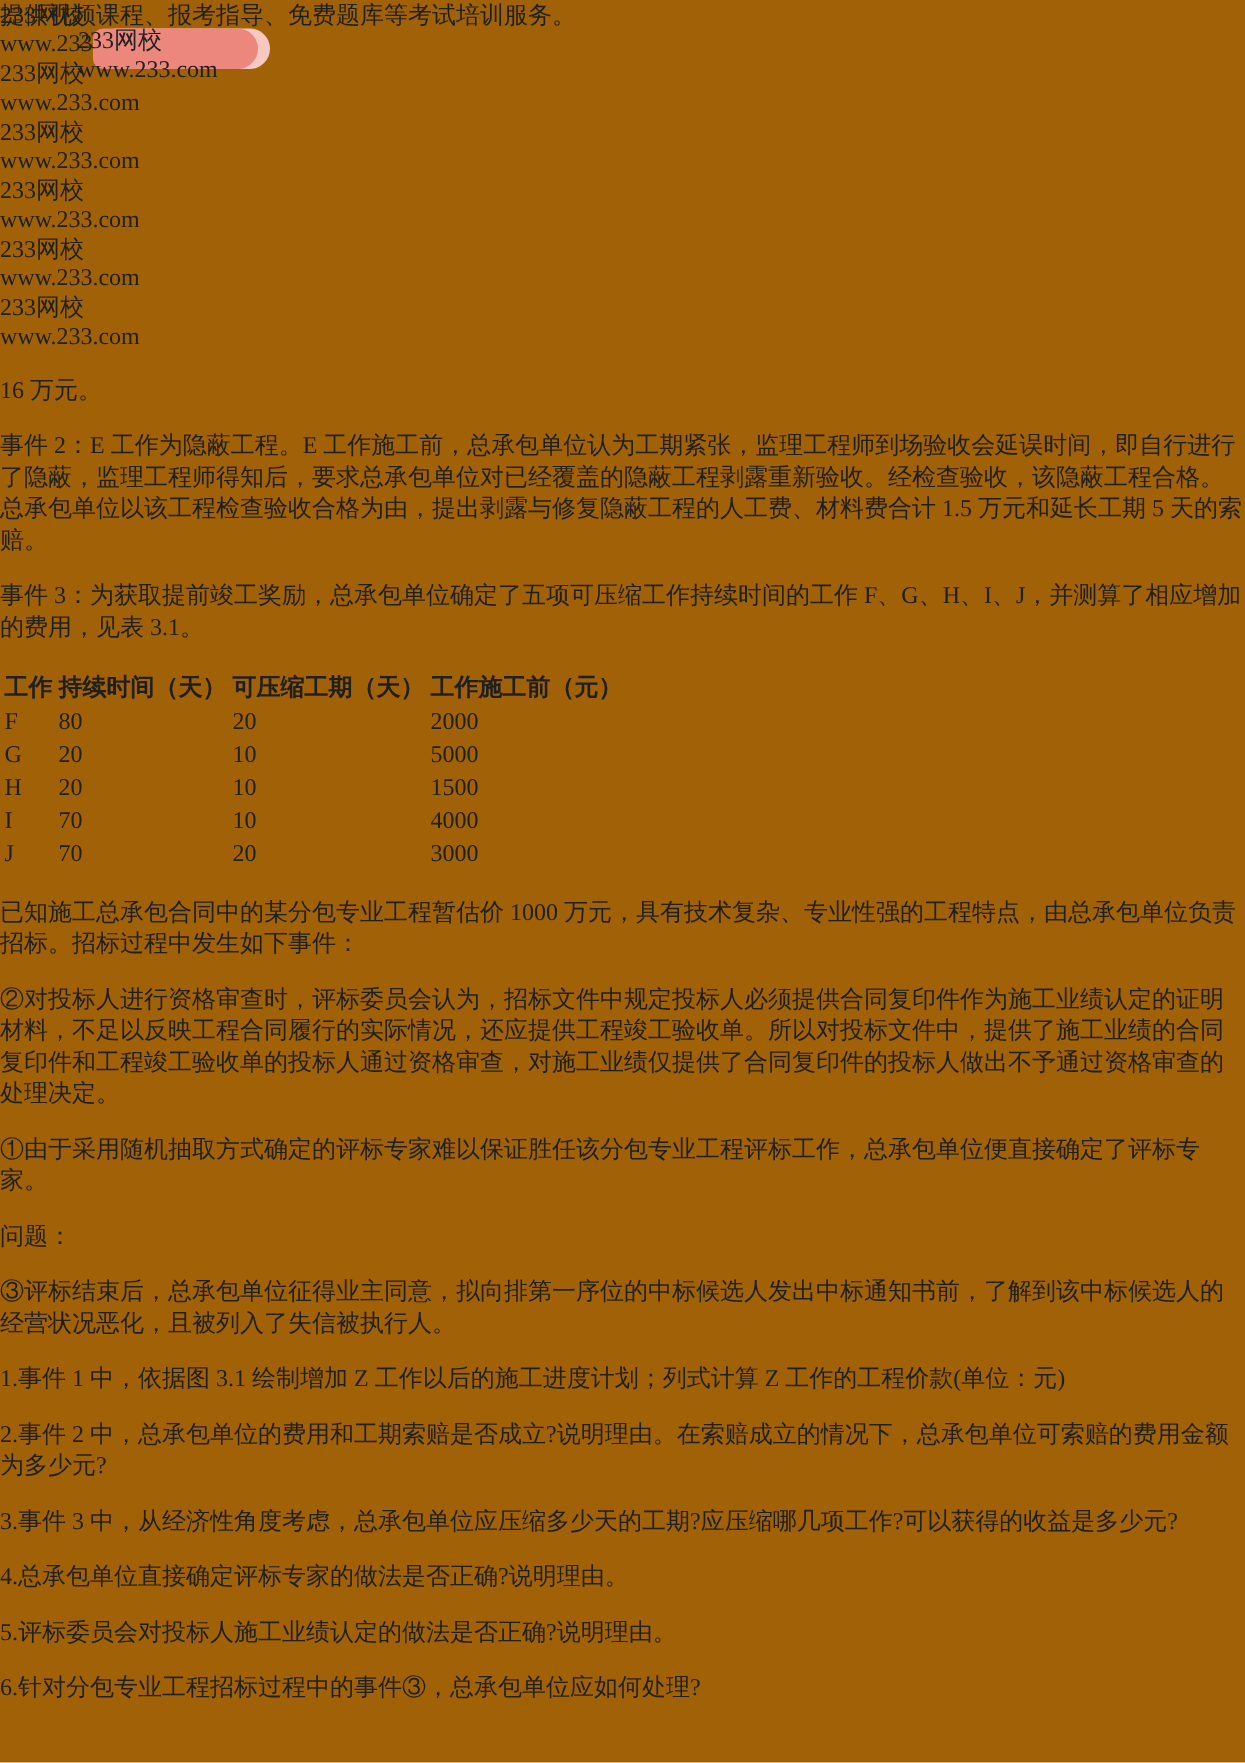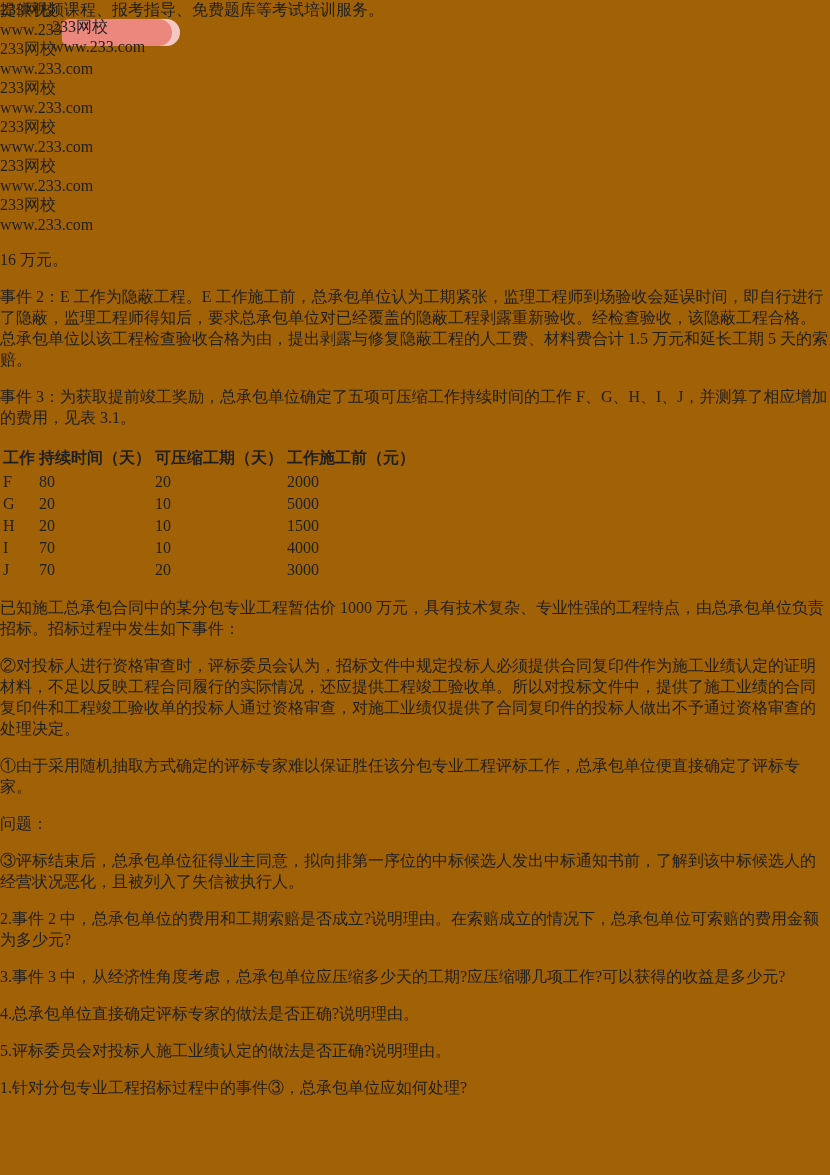--- a/index.html
+++ b/index.html
@@ -175,23 +175,24 @@
           <td>3000</td>
         </tr>
       </tbody>
     </table>
 
     <p>已知施工总承包合同中的某分包专业工程暂估价 1000 万元，具有技术复杂、专业性强的工程特点，由总承包单位负责招标。招标过程中发生如下事件：</p>
     <p>②对投标人进行资格审查时，评标委员会认为，招标文件中规定投标人必须提供合同复印件作为施工业绩认定的证明材料，不足以反映工程合同履行的实际情况，还应提供工程竣工验收单。所以对投标文件中，提供了施工业绩的合同复印件和工程竣工验收单的投标人通过资格审查，对施工业绩仅提供了合同复印件的投标人做出不予通过资格审查的处理决定。</p>
     <p>①由于采用随机抽取方式确定的评标专家难以保证胜任该分包专业工程评标工作，总承包单位便直接确定了评标专家。</p>
     <p>问题：</p>
     <p>③评标结束后，总承包单位征得业主同意，拟向排第一序位的中标候选人发出中标通知书前，了解到该中标候选人的经营状况恶化，且被列入了失信被执行人。</p>
+    <p>1.事件 1 中，依据图 3.1 绘制增加 Z 工作以后的施工进度计划；列式计算 Z 工作的工程价款(单位：元)</p>
     <p>2.事件 2 中，总承包单位的费用和工期索赔是否成立?说明理由。在索赔成立的情况下，总承包单位可索赔的费用金额为多少元?</p>
     <p>3.事件 3 中，从经济性角度考虑，总承包单位应压缩多少天的工期?应压缩哪几项工作?可以获得的收益是多少元?</p>
     <p>4.总承包单位直接确定评标专家的做法是否正确?说明理由。</p>
     <p>5.评标委员会对投标人施工业绩认定的做法是否正确?说明理由。</p>
-    <p>1.针对分包专业工程招标过程中的事件③，总承包单位应如何处理?</p>
+    <p>6.针对分包专业工程招标过程中的事件③，总承包单位应如何处理?</p>
 
   </div>
 
   <div class="footer-sep"></div>
 
 </div>
 
 </body></html>

